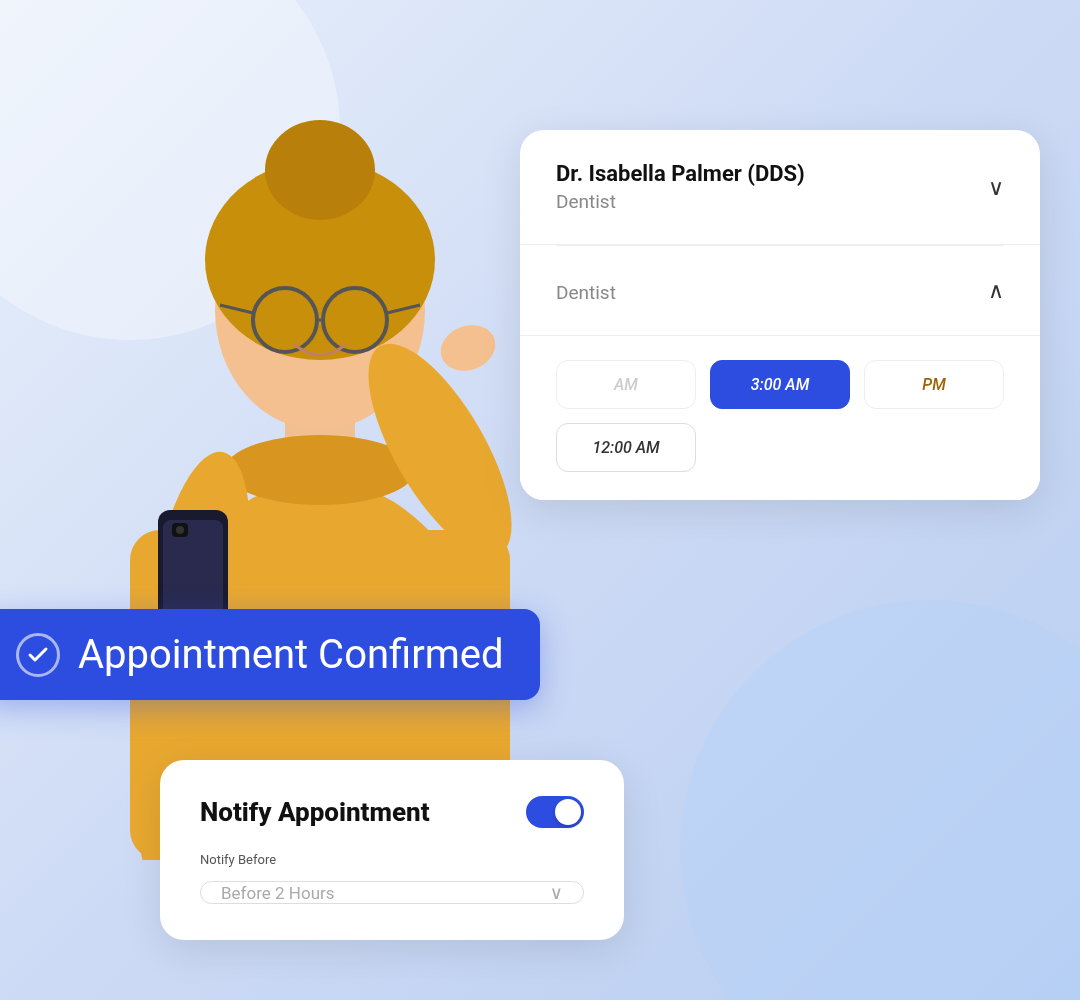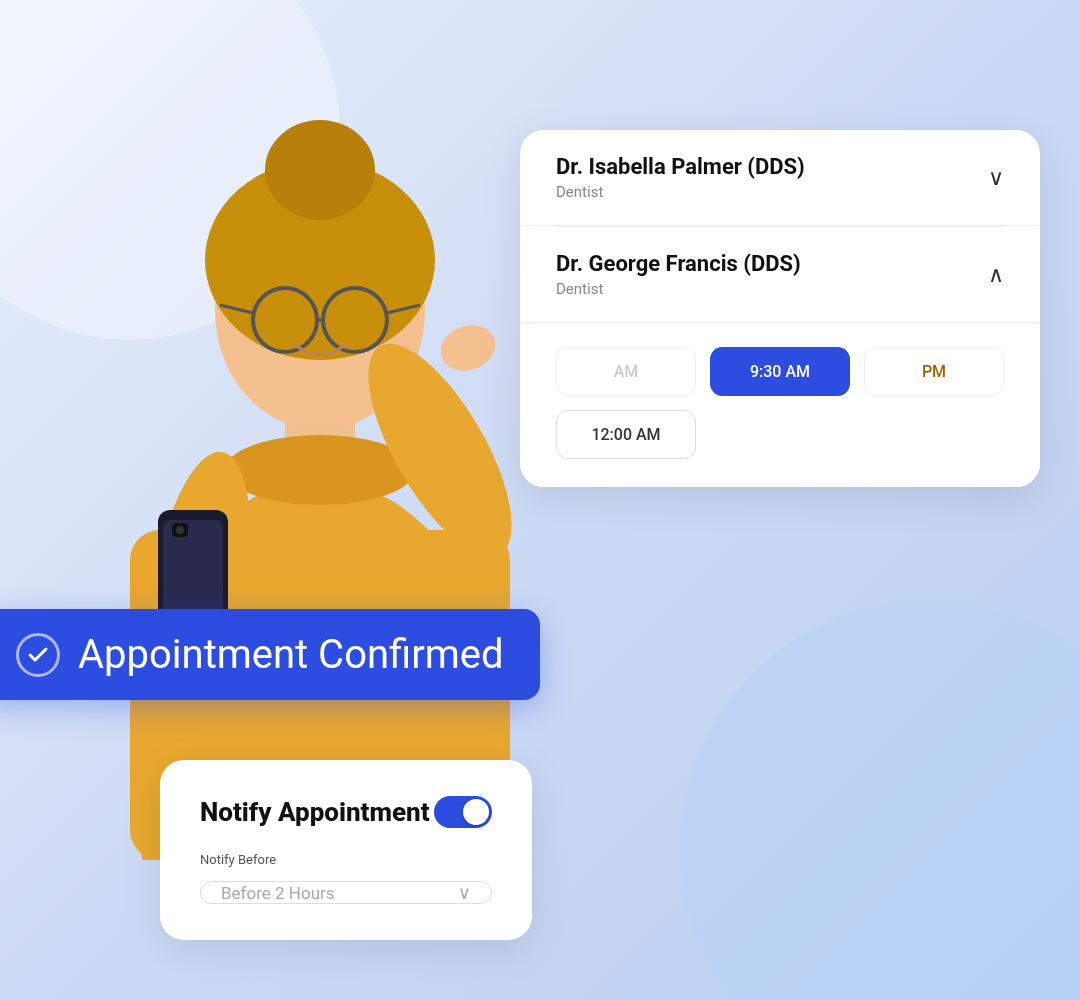--- a/index.html
+++ b/index.html
@@ -104,39 +104,39 @@
       width: 520px;
       background: white;
       border-radius: 24px;
       padding: 0;
       z-index: 5;
       box-shadow: 0 10px 40px rgba(0,0,0,0.1);
       overflow: hidden;
     }
 
     .doctor-row {
-      padding: 24px 36px;
+      padding: 31px 36px;
       display: flex;
       align-items: center;
       justify-content: space-between;
       cursor: pointer;
     }
 
     .doctor-row:not(:last-child) {
       border-bottom: 1px solid #eee;
     }
 
     .doctor-info .doctor-name {
       font-size: 22px;
       font-weight: 700;
       color: #111;
     }
 
     .doctor-info .doctor-title {
-      font-size: 15px;
+      font-size: 19px;
       color: #888;
       margin-top: 4px;
     }
 
     .chevron-icon {
       font-size: 22px;
       color: #333;
       font-weight: 300;
     }
 
@@ -156,38 +156,39 @@
     .time-slot {
       border: 1.5px solid #ddd;
       border-radius: 12px;
       padding: 14px 10px;
       text-align: center;
       font-size: 16px;
       font-weight: 500;
       color: #333;
       cursor: pointer;
       background: white;
+      font-style: italic;
     }
 
     .time-slot.selected {
       background: #2d4de0;
       border-color: #2d4de0;
       color: white;
     }
 
     .time-slot.partial {
       
     }
 
     
     .notify-card {
       position: absolute;
       bottom: 60px;
       left: 160px;
-      width: 372px;
+      width: 464px;
       background: white;
       border-radius: 24px;
       padding: 36px 40px;
       z-index: 5;
       box-shadow: 0 10px 40px rgba(0,0,0,0.1);
     }
 
     .notify-header {
       display: flex;
       align-items: center;
@@ -331,33 +332,32 @@
         <div class="doctor-title">Dentist</div>
       </div>
       <span class="chevron-icon">∨</span>
     </div>
 
     <div class="divider"></div>
 
     <div class="doctor-expanded">
       <div class="doctor-row">
         <div class="doctor-info">
-          <div class="doctor-name">Dr. George Francis (DDS)</div>
           <div class="doctor-title">Dentist</div>
         </div>
         <span class="chevron-icon">∧</span>
       </div>
 
       <div class="time-slots-section">
         <div class="time-slots-grid">
           <div class="time-slot partial" style="color:#ccc; border-color:#eee;">
             <span>AM</span>
           </div>
           <div class="time-slot selected">
-            <span>9:30 AM</span>
+            <span>3:00 AM</span>
           </div>
           <div class="time-slot partial" style="color:#a16207; border-color:#eee;">
             <span>PM</span>
           </div>
           <div class="time-slot">
             <span>12:00 AM</span>
           </div>
         </div>
       </div>
     </div>

